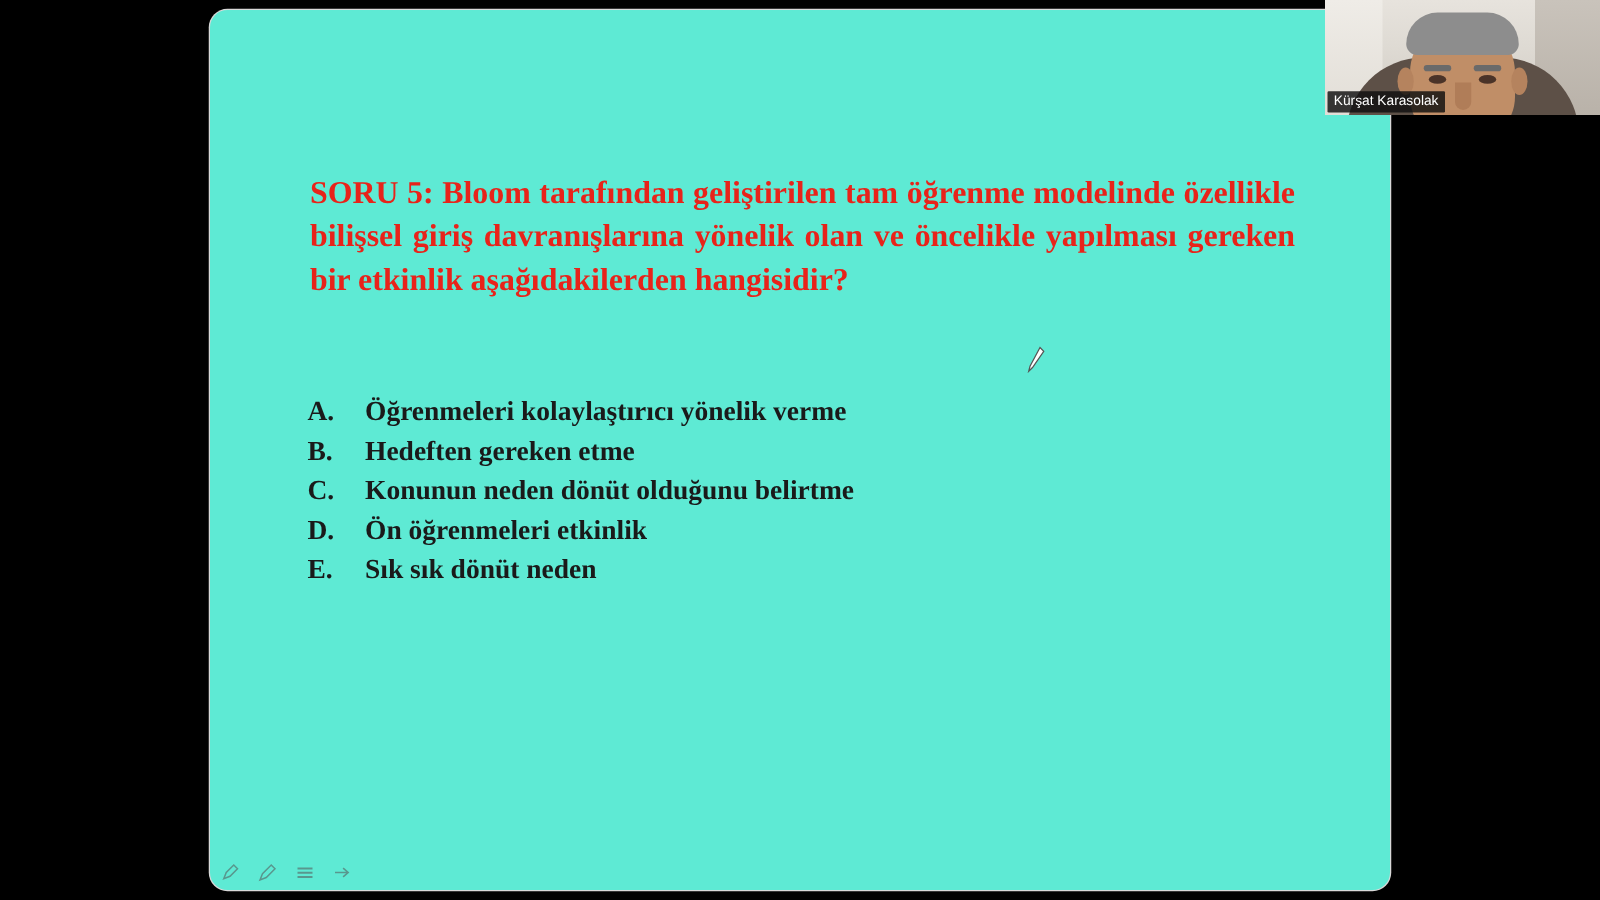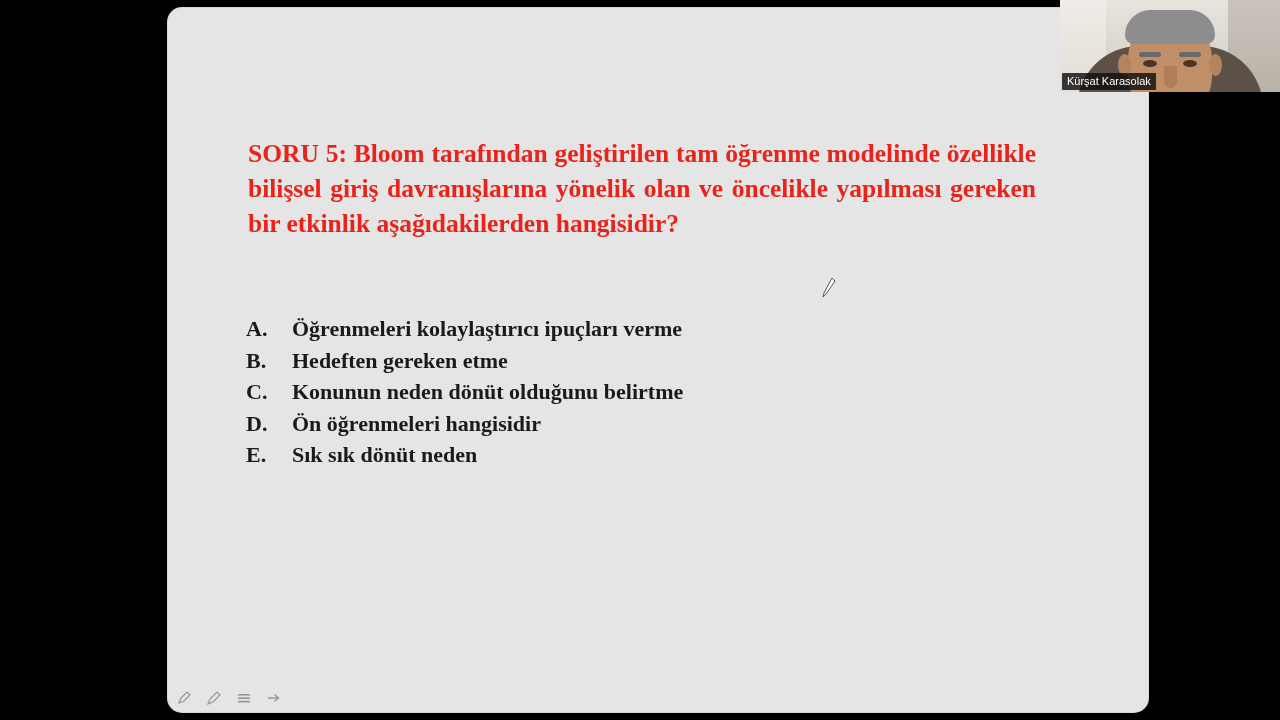--- a/index.html
+++ b/index.html
@@ -19,25 +19,24 @@
     height: 720px;
     background: #000;
   }
   
   #slide {
     position: absolute;
     left: 168px;
     top: 8px;
     width: 944px;
     height: 704px;
-    background: #e5e5e5;
+    background: #5eead4;
     border-radius: 14px;
     box-shadow: 0 0 0 1px #d8d8d8;
     overflow: hidden;
-    padding-left: 36px;
   }
   #slide-inner {
     position: absolute;
     left: 0;
     top: 0;
     right: 0;
     bottom: 0;
   }
   .question {
     position: absolute;
@@ -268,33 +267,33 @@
     <div id="slide-inner">
 
       <div class="question">
         <span class="label">SORU 5:</span>
         <span>Bloom tarafından geliştirilen tam öğrenme modelinde özellikle bilişsel giriş davranışlarına yönelik olan ve öncelikle yapılması gereken bir etkinlik aşağıdakilerden hangisidir?</span>
       </div>
 
       <div class="options">
         <div class="option-row">
           <span class="option-key">A.</span>
-          <span class="option-text">Öğrenmeleri kolaylaştırıcı ipuçları verme</span>
+          <span class="option-text">Öğrenmeleri kolaylaştırıcı yönelik verme</span>
         </div>
         <div class="option-row">
           <span class="option-key">B.</span>
           <span class="option-text">Hedeften gereken etme</span>
         </div>
         <div class="option-row">
           <span class="option-key">C.</span>
           <span class="option-text">Konunun neden dönüt olduğunu belirtme</span>
         </div>
         <div class="option-row">
           <span class="option-key">D.</span>
-          <span class="option-text">Ön öğrenmeleri hangisidir</span>
+          <span class="option-text">Ön öğrenmeleri etkinlik</span>
         </div>
         <div class="option-row">
           <span class="option-key">E.</span>
           <span class="option-text">Sık sık dönüt neden</span>
         </div>
       </div>
 
       <div class="pencil-cursor">
         <svg width="18" height="24" viewBox="0 0 18 24" fill="none" xmlns="http://www.w3.org/2000/svg">
           <path d="M12 2 L15 5 L6 18 L3 21 L4 17 Z" fill="#ffffff" stroke="#555555" stroke-width="1"></path>

